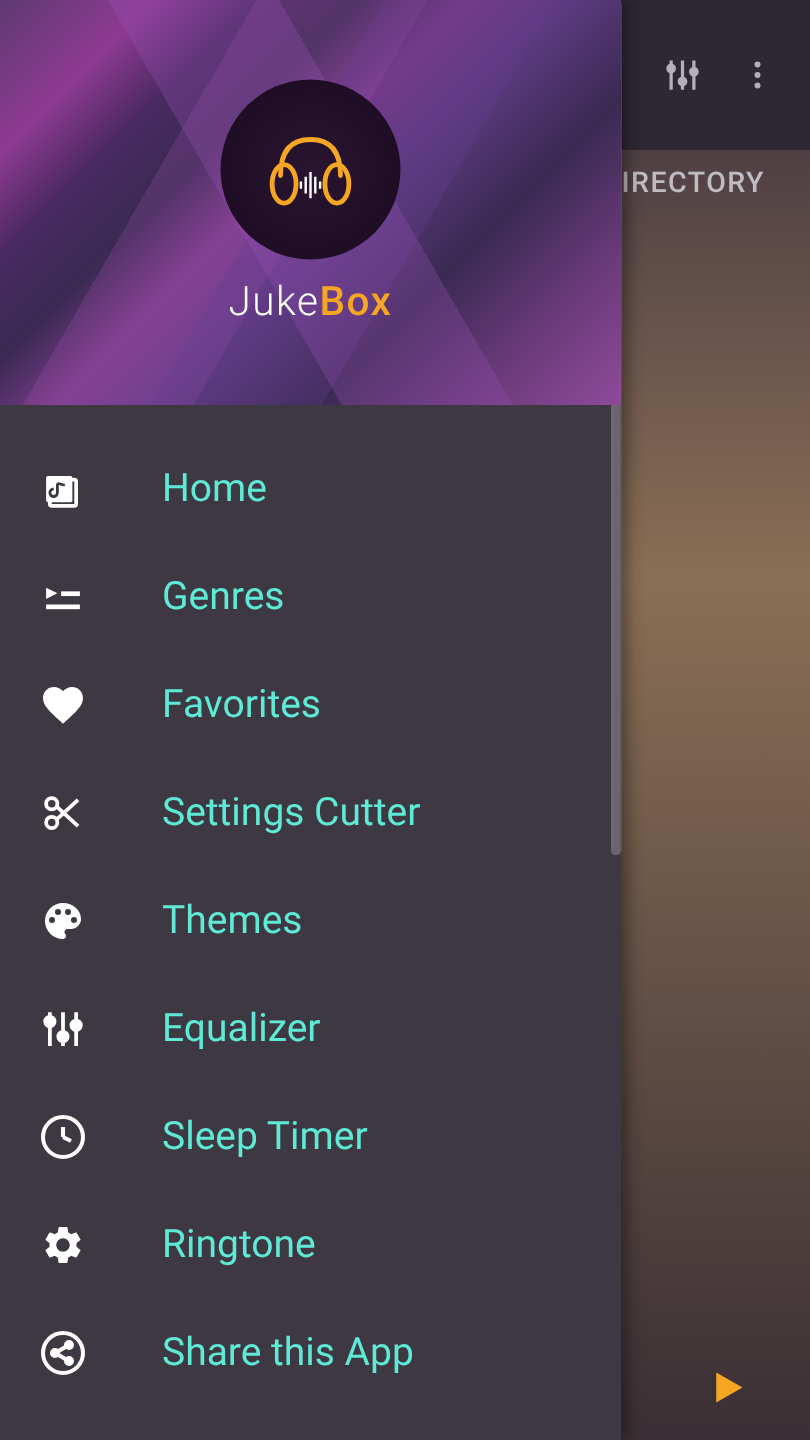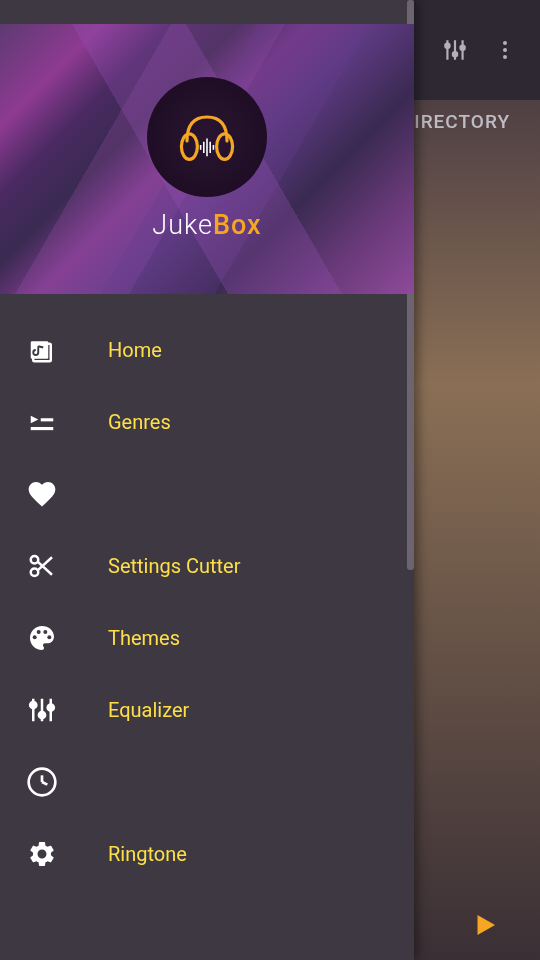--- a/index.html
+++ b/index.html
@@ -109,21 +109,20 @@
         #5e3a82 55%,
         #3a2a52 70%,
         #6a3a7a 85%,
         #8e4a9a 100%);
       position: relative;
       display: flex;
       flex-direction: column;
       align-items: center;
       justify-content: center;
       overflow: hidden;
-      margin-top: 24px;
     }
     
     
     .drawer-header::before {
       content: '';
       position: absolute;
       top: 0;
       left: 0;
       right: 0;
       bottom: 0;
@@ -177,22 +176,22 @@
       width: 36px;
       height: 36px;
       display: flex;
       align-items: center;
       justify-content: center;
       margin-right: 48px;
       flex-shrink: 0;
     }
     
     .menu-label {
-      color: #fde047;
-      font-size: 20px;
+      color: #5eead4;
+      font-size: 26px;
       font-weight: 400;
     }
   </style>
 </head>
 <body>
 
 <div class="bg-content">
   <div class="bg-header">
     <div class="bg-icon">
       <svg width="26" height="26" viewBox="0 0 24 24" fill="none" stroke="#b4b0b9" stroke-width="2">
@@ -268,20 +267,21 @@
         </div>
         <span class="menu-label">Genres</span>
       </div>
 
       <div class="menu-item">
         <div class="menu-icon">
           <svg width="32" height="32" viewBox="0 0 24 24" fill="#fff">
             <path d="M12 21.35l-1.45-1.32C5.4 15.36 2 12.28 2 8.5 2 5.42 4.42 3 7.5 3c1.74 0 3.41.81 4.5 2.09C13.09 3.81 14.76 3 16.5 3 19.58 3 22 5.42 22 8.5c0 3.78-3.4 6.86-8.55 11.54L12 21.35z"></path>
           </svg>
         </div>
+        <span class="menu-label">Favorites</span>
       </div>
 
       <div class="menu-item">
         <div class="menu-icon">
           <svg width="30" height="30" viewBox="0 0 24 24" fill="none" stroke="#fff" stroke-width="2">
             <circle cx="6" cy="7" r="3"></circle>
             <circle cx="6" cy="17" r="3"></circle>
             <line x1="8.5" y1="8.5" x2="20" y2="19"></line>
             <line x1="8.5" y1="15.5" x2="20" y2="5"></line>
           </svg>
@@ -317,27 +317,41 @@
       </div>
 
       <div class="menu-item">
         <div class="menu-icon">
           <svg width="32" height="32" viewBox="0 0 24 24" fill="none" stroke="#fff" stroke-width="2">
             <circle cx="12" cy="12" r="10"></circle>
             <line x1="12" y1="12" x2="12" y2="7"></line>
             <line x1="12" y1="12" x2="16" y2="14"></line>
           </svg>
         </div>
+        <span class="menu-label">Sleep Timer</span>
       </div>
 
       <div class="menu-item">
         <div class="menu-icon">
           <svg width="30" height="30" viewBox="0 0 24 24" fill="#fff">
             <path d="M19.14 12.94c.04-.3.06-.61.06-.94 0-.32-.02-.64-.07-.94l2.03-1.58c.18-.14.23-.41.12-.61l-1.92-3.32c-.12-.22-.37-.29-.59-.22l-2.39.96c-.5-.38-1.03-.7-1.62-.94l-.36-2.54c-.04-.24-.24-.41-.48-.41h-3.84c-.24 0-.43.17-.47.41l-.36 2.54c-.59.24-1.13.57-1.62.94l-2.39-.96c-.22-.08-.47 0-.59.22L2.74 8.87c-.12.21-.08.47.12.61l2.03 1.58c-.05.3-.09.63-.09.94s.02.64.07.94l-2.03 1.58c-.18.14-.23.41-.12.61l1.92 3.32c.12.22.37.29.59.22l2.39-.96c.5.38 1.03.7 1.62.94l.36 2.54c.05.24.24.41.48.41h3.84c.24 0 .44-.17.47-.41l.36-2.54c.59-.24 1.13-.56 1.62-.94l2.39.96c.22.08.47 0 .59-.22l1.92-3.32c.12-.22.07-.47-.12-.61l-2.01-1.58zM12 15.6c-1.98 0-3.6-1.62-3.6-3.6s1.62-3.6 3.6-3.6 3.6 1.62 3.6 3.6-1.62 3.6-3.6 3.6z"></path>
           </svg>
         </div>
         <span class="menu-label">Ringtone</span>
       </div>
 
+      <div class="menu-item">
+        <div class="menu-icon">
+          <svg width="32" height="32" viewBox="0 0 24 24" fill="none" stroke="#fff" stroke-width="2">
+            <circle cx="12" cy="12" r="10"></circle>
+            <circle cx="8" cy="12" r="1.5" fill="#fff"></circle>
+            <circle cx="15" cy="8" r="1.5" fill="#fff"></circle>
+            <circle cx="15" cy="16" r="1.5" fill="#fff"></circle>
+            <line x1="9" y1="11.5" x2="14" y2="8.5"></line>
+            <line x1="9" y1="12.5" x2="14" y2="15.5"></line>
+          </svg>
+        </div>
+        <span class="menu-label">Share this App</span>
+      </div>
 
     </div>
   </div>
 </div>
 
 </body></html>

